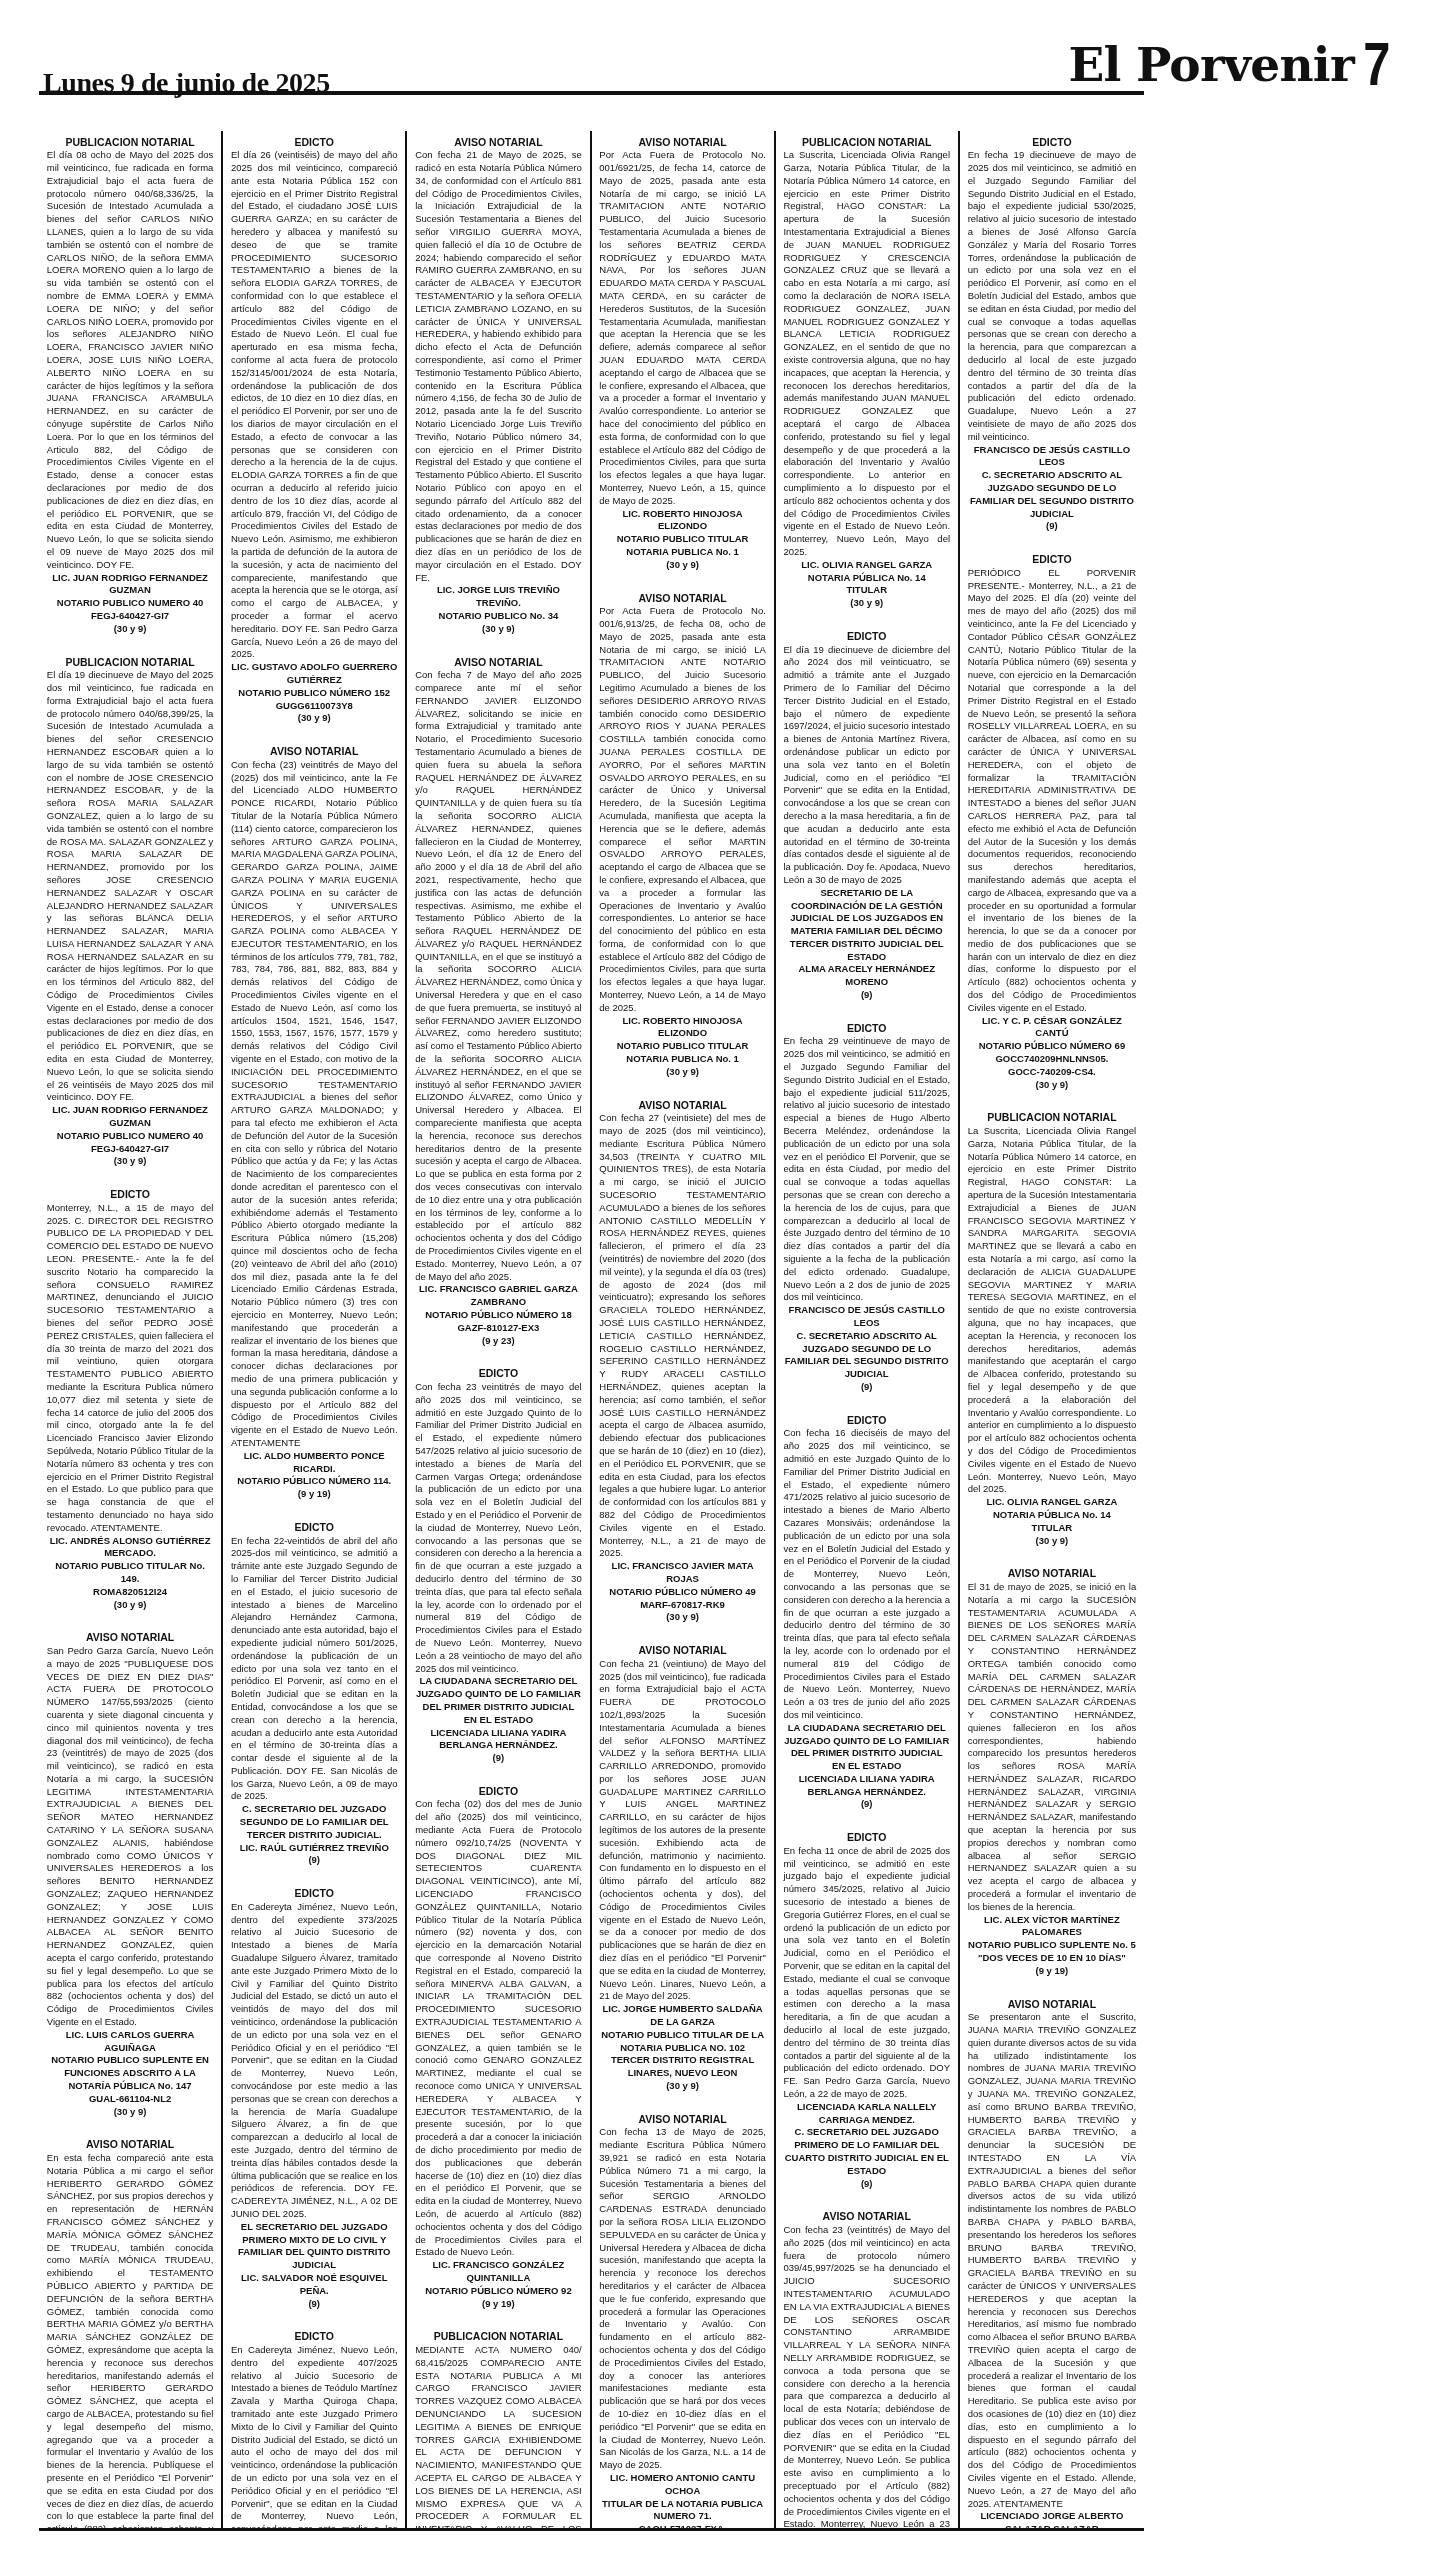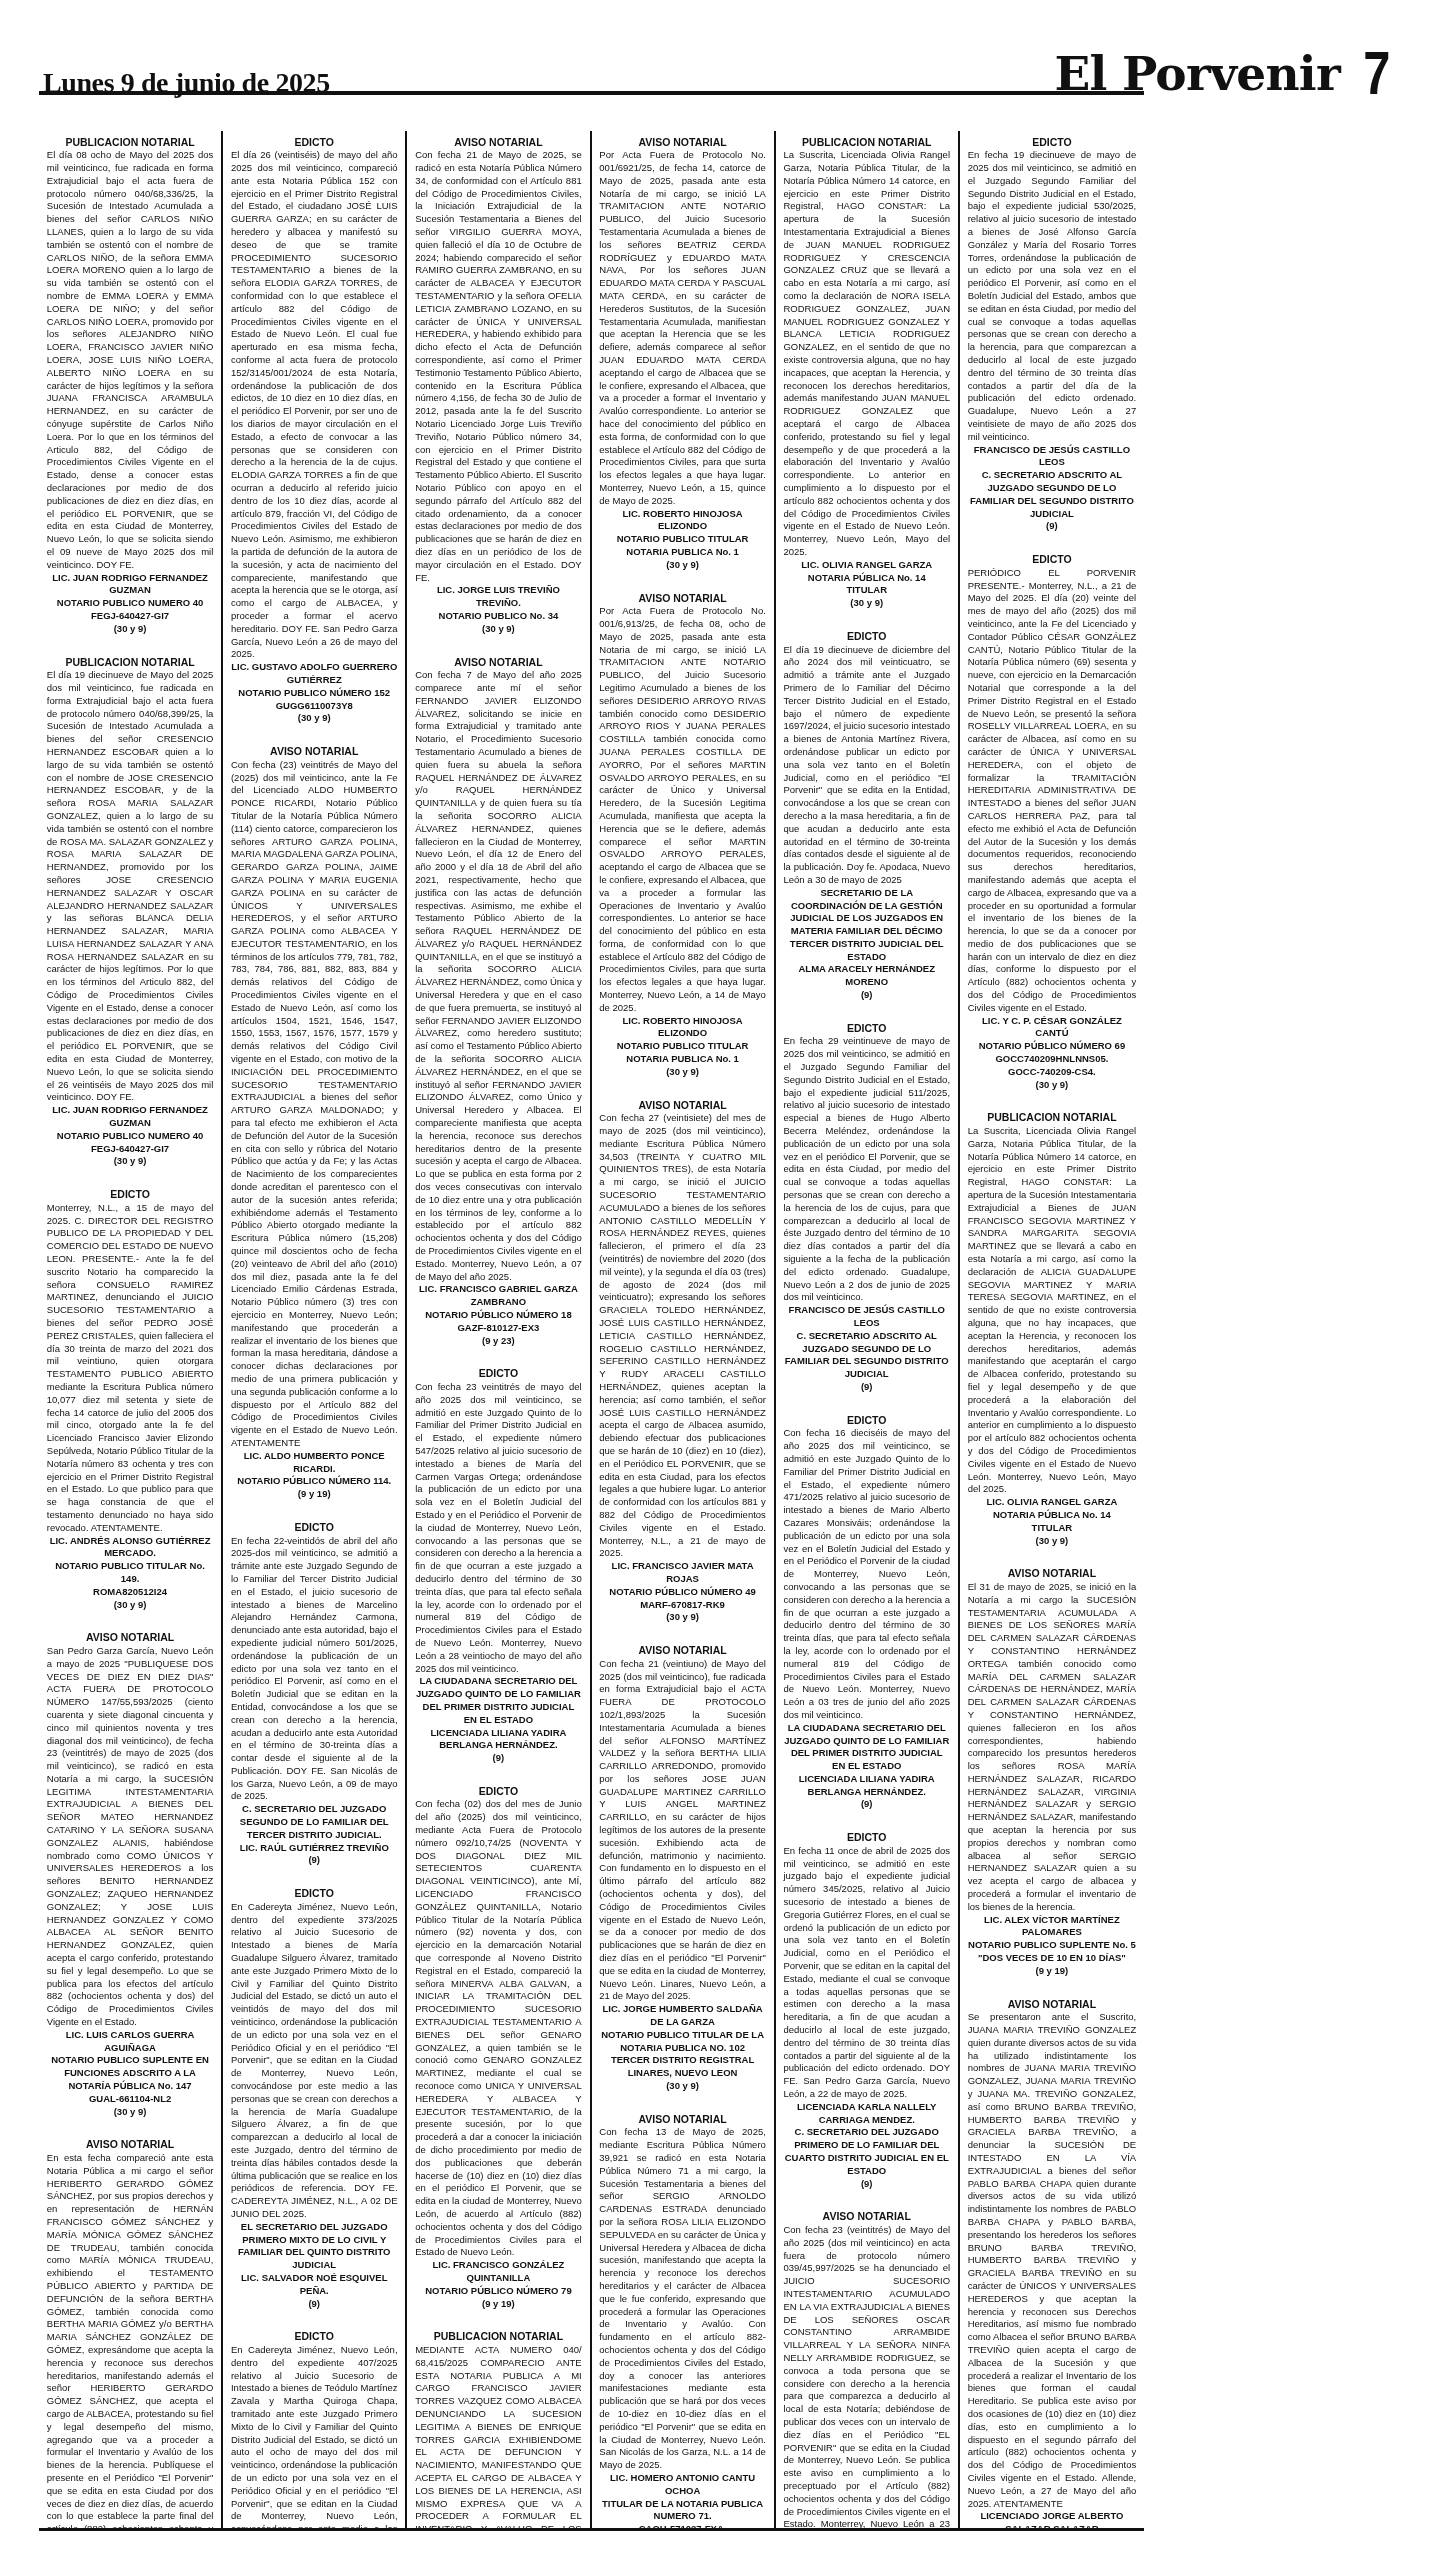--- a/index.html
+++ b/index.html
@@ -1,18 +1,18 @@
 <!DOCTYPE html>
 <html style="font-size:12.5px"><head>
 <meta charset="utf-8">
 <style>
   html, body { margin:0; padding:0; background:#ffffff; }
   body { width:1449px; height:2576px; position:relative; overflow:hidden; font-family:"Liberation Sans", sans-serif; color:#111; }
   .date { position:absolute; left:43px; top:67px; font-size:28px; font-weight:bold; letter-spacing:-0.4px; font-family:Liberation Serif, serif; }
-  .masthead { position:absolute; right:56px; top:46px; font-family:"DejaVu Serif", serif; font-weight:bold; font-size:47px; letter-spacing:-0.8px; display:flex; align-items:flex-end; gap:20px; }
+  .masthead { position:absolute; right:56px; top:37px; font-family:"DejaVu Serif", serif; font-weight:bold; font-size:47px; letter-spacing:-0.8px; display:flex; align-items:flex-end; gap:6px; }
   .masthead .page { font-family:"Liberation Sans", sans-serif; font-size:61px; font-weight:900; line-height:0.9; transform:scaleX(0.8); }
   .rule-top { position:absolute; left:39px; width:1105px; top:91px; height:3.9px; background:#111; }
   .rule-bottom { position:absolute; left:39px; width:1105px; top:2528px; height:3.1px; background:#111; }
   .columns { position:absolute; left:39px; top:99px; width:1105px; height:2429px; display:grid; grid-template-columns:repeat(6, 1fr); }
   .col { border-right:2.3px solid #111; padding:0 7.8px; overflow:hidden;margin-top:32px; }
   .col:last-child { border-right:none; }
   .notice { margin-bottom:20px; }
   .notice h3 { margin:4.7px 0 1.6px; text-align:center; font-size:10.5px; font-weight:bold; font-family:"Liberation Sans", sans-serif; }
   .notice p { margin:0; font-size:9.5px; line-height:12.8px; text-align:justify; font-family:"Liberation Sans", sans-serif; transform-origin:left; }
   .notice .sig { text-align:center; font-weight:bold; font-size:9.5px; line-height:12.8px; margin:0; }
@@ -121,21 +121,21 @@
         <h3>EDICTO</h3>
         <p>Con fecha 23 veintitrés de mayo del año 2025 dos mil veinticinco, se admitió en este Juzgado Quinto de lo Familiar del Primer Distrito Judicial en el Estado, el expediente número 547/2025 relativo al juicio sucesorio de intestado a bienes de María del Carmen Vargas Ortega; ordenándose la publicación de un edicto por una sola vez en el Boletín Judicial del Estado y en el Periódico el Porvenir de la ciudad de Monterrey, Nuevo León, convocando a las personas que se consideren con derecho a la herencia a fin de que ocurran a este juzgado a deducirlo dentro del término de 30 treinta días, que para tal efecto señala la ley, acorde con lo ordenado por el numeral 819 del Código de Procedimientos Civiles para el Estado de Nuevo León. Monterrey, Nuevo León a 28 veintiocho de mayo del año 2025 dos mil veinticinco.</p>
         <p class="sig">LA CIUDADANA SECRETARIO DEL JUZGADO QUINTO DE LO FAMILIAR DEL PRIMER DISTRITO JUDICIAL EN EL ESTADO</p>
         <p class="sig">LICENCIADA LILIANA YADIRA BERLANGA HERNÁNDEZ.</p>
         <p class="sig">(9)</p>
       </article>
       <article class="notice">
         <h3>EDICTO</h3>
         <p>Con fecha (02) dos del mes de Junio del año (2025) dos mil veinticinco, mediante Acta Fuera de Protocolo número 092/10,74/25 (NOVENTA Y DOS DIAGONAL DIEZ MIL SETECIENTOS CUARENTA DIAGONAL VEINTICINCO), ante MÍ, LICENCIADO FRANCISCO GONZÁLEZ QUINTANILLA, Notario Público Titular de la Notaría Pública número (92) noventa y dos, con ejercicio en la demarcación Notarial que corresponde al Noveno Distrito Registral en el Estado, compareció la señora MINERVA ALBA GALVAN, a INICIAR LA TRAMITACIÓN DEL PROCEDIMIENTO SUCESORIO EXTRAJUDICIAL TESTAMENTARIO A BIENES DEL señor GENARO GONZALEZ, a quien también se le conoció como GENARO GONZALEZ MARTINEZ, mediante el cual se reconoce como UNICA Y UNIVERSAL HEREDERA Y ALBACEA Y EJECUTOR TESTAMENTARIO, de la presente sucesión, por lo que procederá a dar a conocer la iniciación de dicho procedimiento por medio de dos publicaciones que deberán hacerse de (10) diez en (10) diez días en el periódico El Porvenir, que se edita en la ciudad de Monterrey, Nuevo León, de acuerdo al Artículo (882) ochocientos ochenta y dos del Código de Procedimientos Civiles para el Estado de Nuevo León.</p>
         <p class="sig">LIC. FRANCISCO GONZÁLEZ QUINTANILLA</p>
-        <p class="sig">NOTARIO PÚBLICO NÚMERO 79</p>
+        <p class="sig">NOTARIO PÚBLICO NÚMERO 92</p>
         <p class="sig">(9 y 19)</p>
       </article>
       <article class="notice">
         <h3>PUBLICACION NOTARIAL</h3>
         <p>MEDIANTE ACTA NUMERO 040/ 68,415/2025 COMPARECIO ANTE ESTA NOTARIA PUBLICA A MI CARGO FRANCISCO JAVIER TORRES VAZQUEZ COMO ALBACEA DENUNCIANDO LA SUCESION LEGITIMA A BIENES DE ENRIQUE TORRES GARCIA EXHIBIENDOME EL ACTA DE DEFUNCION Y NACIMIENTO, MANIFESTANDO QUE ACEPTA EL CARGO DE ALBACEA Y LOS BIENES DE LA HERENCIA, ASI MISMO EXPRESA QUE VA A PROCEDER A FORMULAR EL INVENTARIO Y AVALUO DE LOS BIENES QUE CONSTITUYEN EL ACERVO HEREDITARIO DE LA PRESENTE SUCESION LEGITIMA, LO QUE SE DA A CONOCER EN ESTA FORMA POR MEDIO DE DOS PUBLICACIONES, QUE SE HARÁN DE (10) DIEZ EN (10) DIAS EN EL PERIODICO EL PORVENIR QUE SE EDITA EN ESTA CIUDAD, DE CONFORMIDAD CON LOS ARTICULOS 881 Y 882 DEL CODIGO DE PROCEDIMIENTOS CIVILES VIGENTE EN EL ESTADO DE NUEVO LEON. MONTERREY, N.L. a 20 de mayo de 2025.</p>
       </article>
     </div>
     <div class="col">
       <article class="notice">
         <h3>AVISO NOTARIAL</h3>

